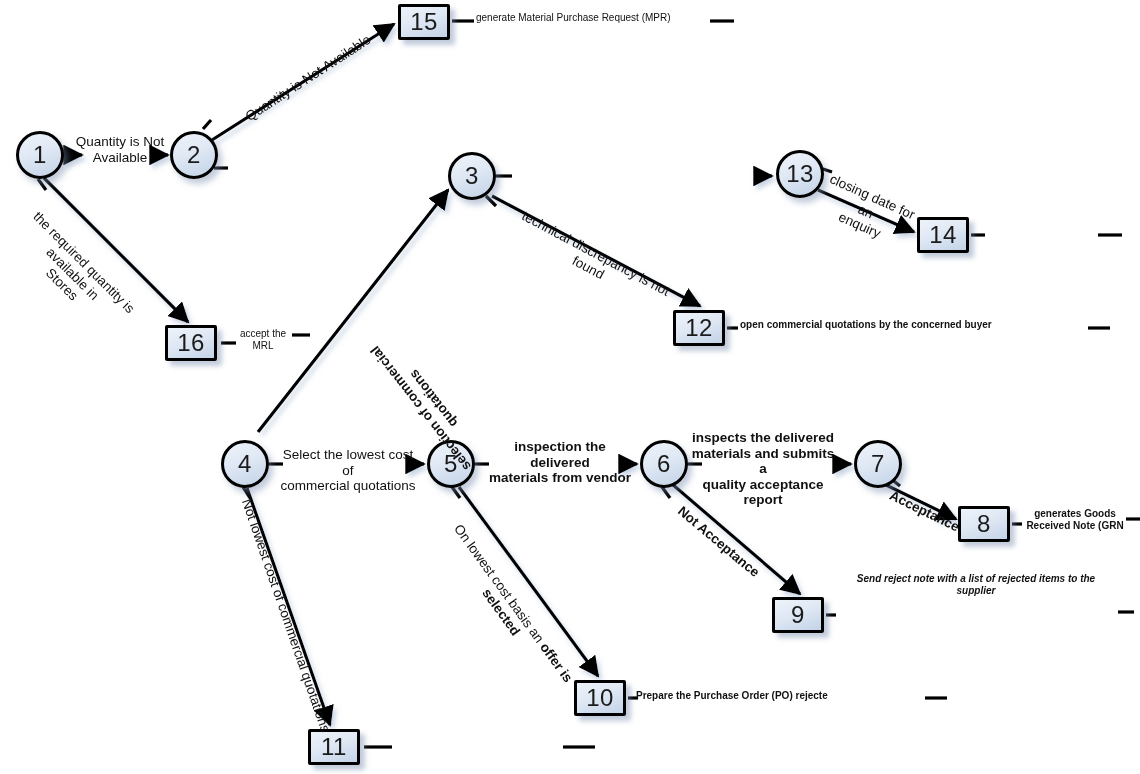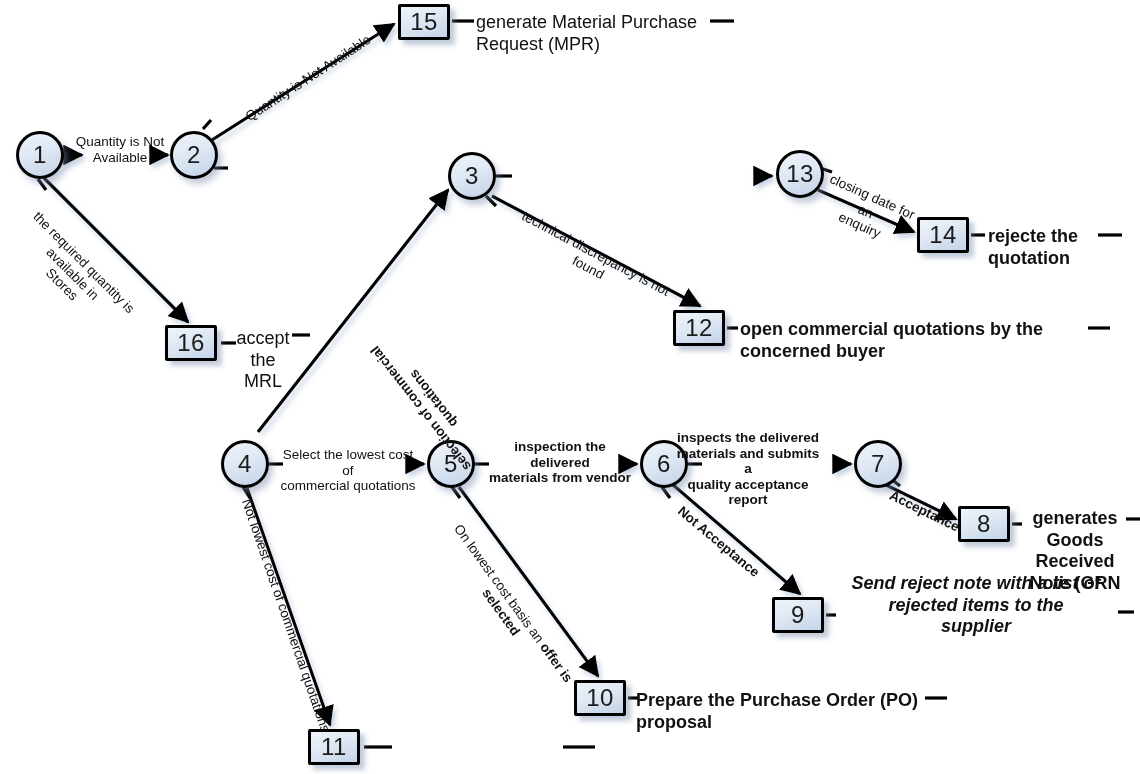--- a/index.html
+++ b/index.html
@@ -63,21 +63,21 @@
     text-align: center;
     white-space: pre-line;
     z-index: 4;
     pointer-events: none;
   }
   .elabel.bold { font-weight: bold; }
   .elabel.b-part b { font-weight: bold; }
   .otext {
     position: absolute;
     font-family: "Liberation Sans", sans-serif;
-    font-size: 18px;
+    font-size: 10px;
     line-height: 1.2;
     color: #111111;
     z-index: 4;
     white-space: pre-line;
   }
   .otext.bold { font-weight: bold; }
   .otext.center { text-align: center; }
   .otext.left { text-align: left; }
 </style>
 </head>
@@ -200,39 +200,38 @@
 
   <div class="elabel" style="left:252px; top:494px; width:252px; transform:rotate(71deg); transform-origin:0 0;">Not lowest cost of commercial quotations</div>
 
   <div class="elabel bold" style="left:488px; top:439px; width:144px;">inspection the delivered
 materials from vendor</div>
 
   <div class="elabel b-part" style="left:463px; top:494px; width:236px; transform:rotate(54deg); transform-origin:0 0;">
     <span>On lowest cost basis an </span><b>offer is selected</b>
   </div>
 
-  <div class="elabel bold" style="left:672px; top:430px; width:152px;">inspects the delivered
+  <div class="elabel bold" style="left:687px; top:430px; width:152px;">inspects the delivered
 materials and submits a
 quality acceptance report</div>
 
   <div class="elabel bold" style="left:676px; top:496px; width:124px; transform:rotate(40deg); transform-origin:0 0;">Not Acceptance</div>
 
   <div class="elabel bold" style="left:890px; top:486px; width:84px; transform:rotate(26deg); transform-origin:0 0;">Acceptance</div>
 
   <div class="otext left" style="left:476px; top:12px; width:236px;">generate Material Purchase Request (MPR)</div>
 
-  <div class="otext bold left" style="left:988px; top:226px; width:120px;">rejecte the quotation</div>
 
   <div class="otext bold left" style="left:740px; top:319px; width:352px;">open commercial quotations by the concerned buyer</div>
 
   <div class="otext center" style="left:232px; top:328px; width:62px;">accept the
 MRL</div>
 
   <div class="otext bold center" style="left:1016px; top:508px; width:118px;">generates Goods
 Received Note (GRN</div>
 
   <div class="otext bold center" style="left:830px; top:573px; width:292px;font-style:italic;">Send reject note with a list of rejected items  to the
 supplier</div>
 
-  <div class="otext bold left" style="left:636px; top:690px; width:296px;">Prepare the Purchase Order (PO) proposal</div>
+  <div class="otext bold left" style="left:636px; top:690px; width:296px;">Prepare the Purchase Order (PO) rejecte</div>
 
 
 </div>
 
 </body></html>

